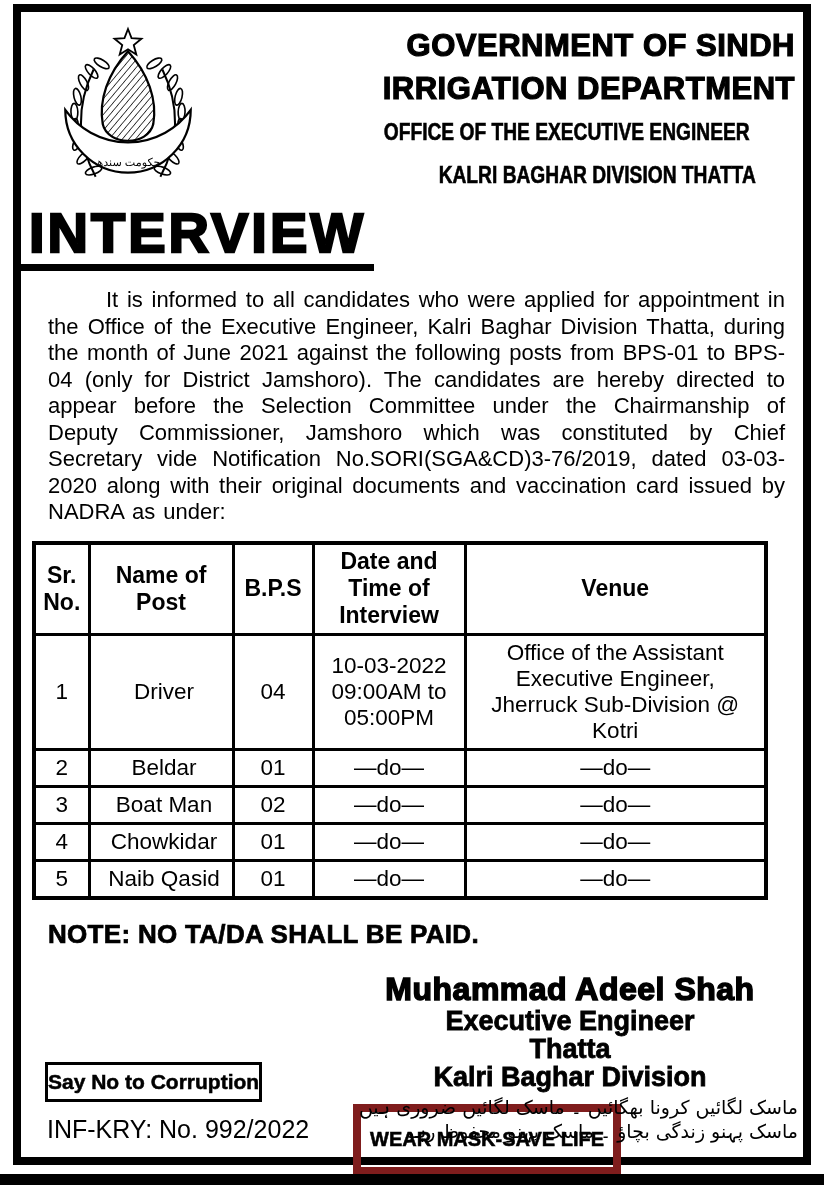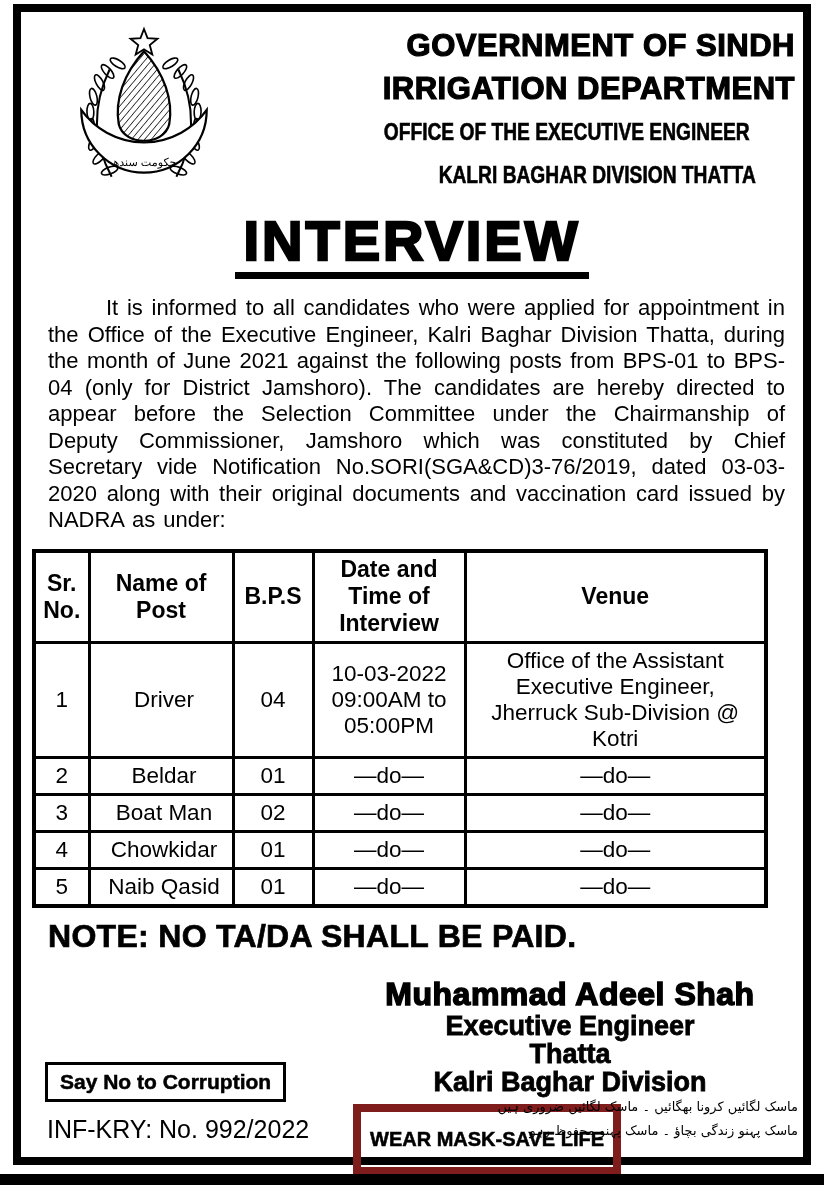--- a/index.html
+++ b/index.html
@@ -5,35 +5,35 @@
   html,body { margin:0; padding:0; background:#e8e8e8; }
   .sheet {
     position:relative; width:824px; height:1185px; background:#ffffff;
     font-family:"Liberation Sans", sans-serif; color:#000; overflow:hidden;
     margin:0 auto;
   }
   .notice {
     position:absolute; left:13px; top:4px; width:798px; height:1161px;
     border:8px solid #000; box-sizing:border-box; background:#fff;
   }
-  .logo { position:absolute; left:36px; top:10px; width:174px; height:192px; }
+  .logo { position:absolute; left:20px; top:10px; width:174px; height:192px; }
   .logo svg { width:100%; height:100%; }
 
   .header-block { margin:12px 8px 0 165px; text-align:right; }
   .hdr-main {
     font-size:31px; line-height:43px; font-weight:bold;
     -webkit-text-stroke:1.2px #000; letter-spacing:0.5px; white-space:nowrap;
   }
   .hdr-cond {
     font-size:24px; line-height:43px; font-weight:bold;
     -webkit-text-stroke:0.6px #000; white-space:nowrap;
   }
   .hdr-cond > span { display:inline-block; transform:scaleX(0.80); transform-origin:center; }
 
-  .title-wrap { text-align:center; margin-top:16px; }
+  .title-wrap { margin-top:8px; }
   .title {
     display:inline-block; font-size:56px; line-height:1.02; font-weight:bold;
     -webkit-text-stroke:2.4px #000; letter-spacing:3px;
     border-bottom:7px solid #000; padding:0 8px 3px 8px;
   }
 
   .intro {
     margin:16px 18px 0 27px; font-size:22px; line-height:26.5px;
     text-align:justify; text-indent:58px; word-spacing:2px;
   }
@@ -46,45 +46,45 @@
     border:3px solid #000; padding:2px 4px; overflow:hidden;
   }
   .post-table th { font-size:23px; line-height:27px; font-weight:bold; text-align:center; }
   .post-table td { font-size:22.5px; line-height:26px; text-align:center; }
   tr.hdr-row  { height:92px; }
   tr.row-tall { height:115px; }
   tr.row-std  { height:37px; }
   td.post-cell { text-align:center; padding-left:10px; }
 
   .note {
-    margin:10px 0 0 27px; font-size:32px; font-weight:bold;
+    margin:19px 0 0 27px; font-size:26px; font-weight:bold;
     -webkit-text-stroke:0.7px #000; letter-spacing:0.3px;
   }
 
   .signature { width:420px; margin:22px 23px 0 auto; text-align:center; }
   .sig-name {
     font-size:32px; line-height:35px; font-weight:bold;
     -webkit-text-stroke:1.5px #000; letter-spacing:0.5px; white-space:nowrap;
   }
   .sig-line { font-size:27px; line-height:28px; font-weight:bold; -webkit-text-stroke:0.8px #000; }
 
   .corruption-box {
     position:absolute; left:24px; top:1050px; border:3px solid #000;
-    padding:5px 12px; font-size:21px; font-weight:bold; -webkit-text-stroke:0.5px #000;
+    padding:5px 0; font-size:21px; font-weight:bold; -webkit-text-stroke:0.5px #000;
     white-space:nowrap;
   }
   .ad-number { position:absolute; left:26px; top:1103px; font-size:25px; white-space:nowrap; }
   .mask-box {
     position:absolute; left:332px; top:1092px; border:8px solid #7f1d1d;
     padding:16px 9px; font-size:20px; font-weight:bold; -webkit-text-stroke:0.5px #000;
     white-space:nowrap;
   }
   .urdu {
     position:absolute; right:5px; top:1083px; text-align:right; direction:rtl;
-    font-size:13px; line-height:24px; font-family:"DejaVu Sans", sans-serif;
+    font-size:19px; line-height:24px; font-family:"DejaVu Sans", sans-serif;
     white-space:nowrap;
   }
   .bottom-bar { position:absolute; left:0; top:1174px; width:824px; height:11px; background:#000; }
 </style>
 </head>
 <body>
 
 <div class="sheet">
   <div class="notice">
 

